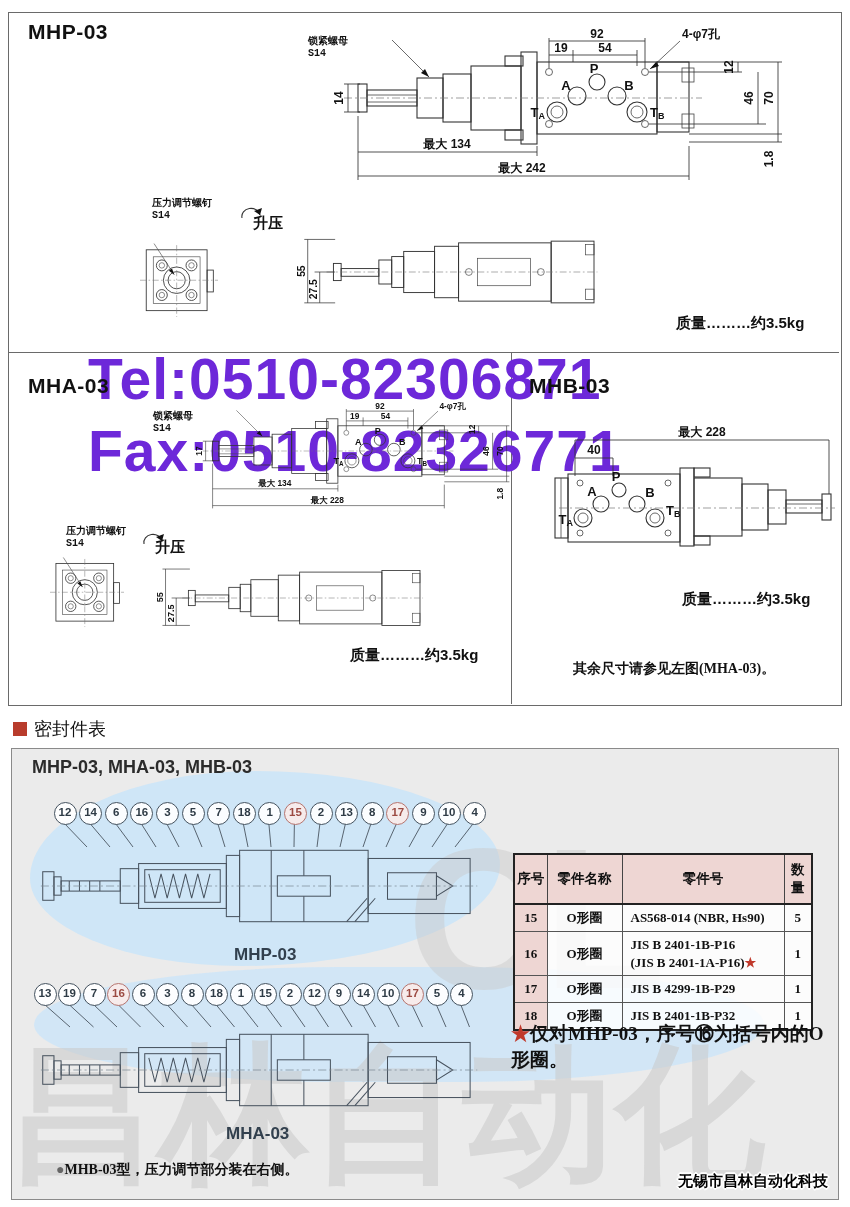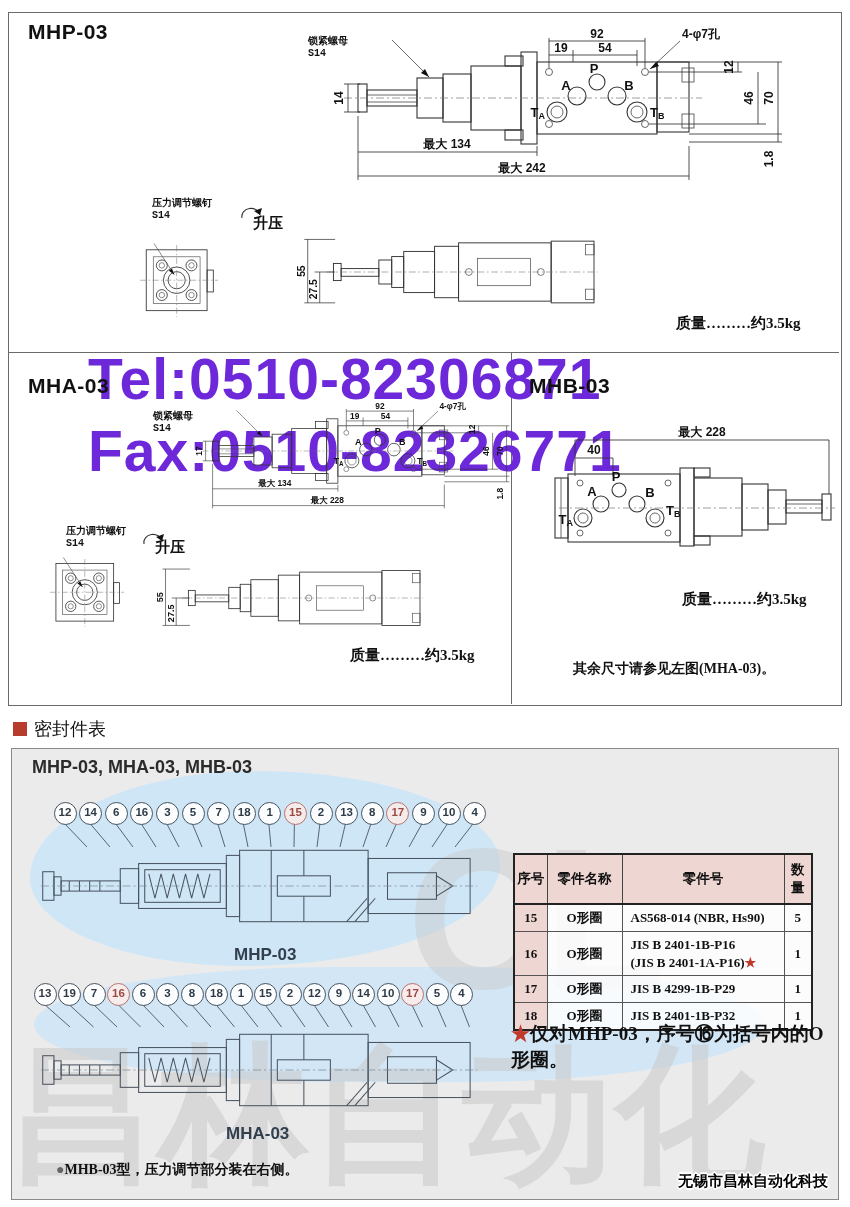--- a/index.html
+++ b/index.html
@@ -3,21 +3,21 @@
 <meta charset="utf-8">
 <style>
   html,body{margin:0;padding:0;background:#fff}
   .page{position:relative;width:850px;height:1207px;background:#ffffff;overflow:hidden;
         font-family:"Liberation Sans",sans-serif;color:#111}
   .panel{position:absolute;border:1px solid #6a6a6a;background:transparent}
   .divider{position:absolute;background:#6a6a6a}
   .sect-title{position:absolute;font-weight:bold;font-size:21px;letter-spacing:.5px;z-index:3}
   .cnlabel{position:absolute;font-family:"Liberation Serif",serif;font-weight:bold;font-size:10px;line-height:1.3;z-index:3}
   .cnlabel .s14{font-family:Liberation Mono, monospace}
-  .weight{position:absolute;font-family:Liberation Serif, serif;font-weight:bold;font-size:15px;z-index:3}
+  .weight{position:absolute;font-family:Liberation Sans, sans-serif;font-weight:bold;font-size:15px;z-index:3}
   .note-text{position:absolute;font-family:"Liberation Serif",serif;font-weight:bold;font-size:14px;z-index:3}
   .raise-txt{position:absolute;font-family:"Liberation Serif",serif;font-weight:bold;font-size:15px;z-index:3}
   svg{position:absolute;overflow:visible;z-index:2}
   svg .ln{stroke:#333;stroke-width:1.1;fill:none}
   svg .thin{stroke:#444;stroke-width:.8;fill:none}
   svg .cl{stroke:#777;stroke-width:.7;stroke-dasharray:8 3 2 3;fill:none}
   svg .dim{stroke:#333;stroke-width:.85;fill:none}
   svg text{font-family:"Liberation Sans",sans-serif;fill:#111}
   svg .dt{font-size:12px;font-weight:bold}
   svg .pt{font-size:13px;font-weight:bold}

